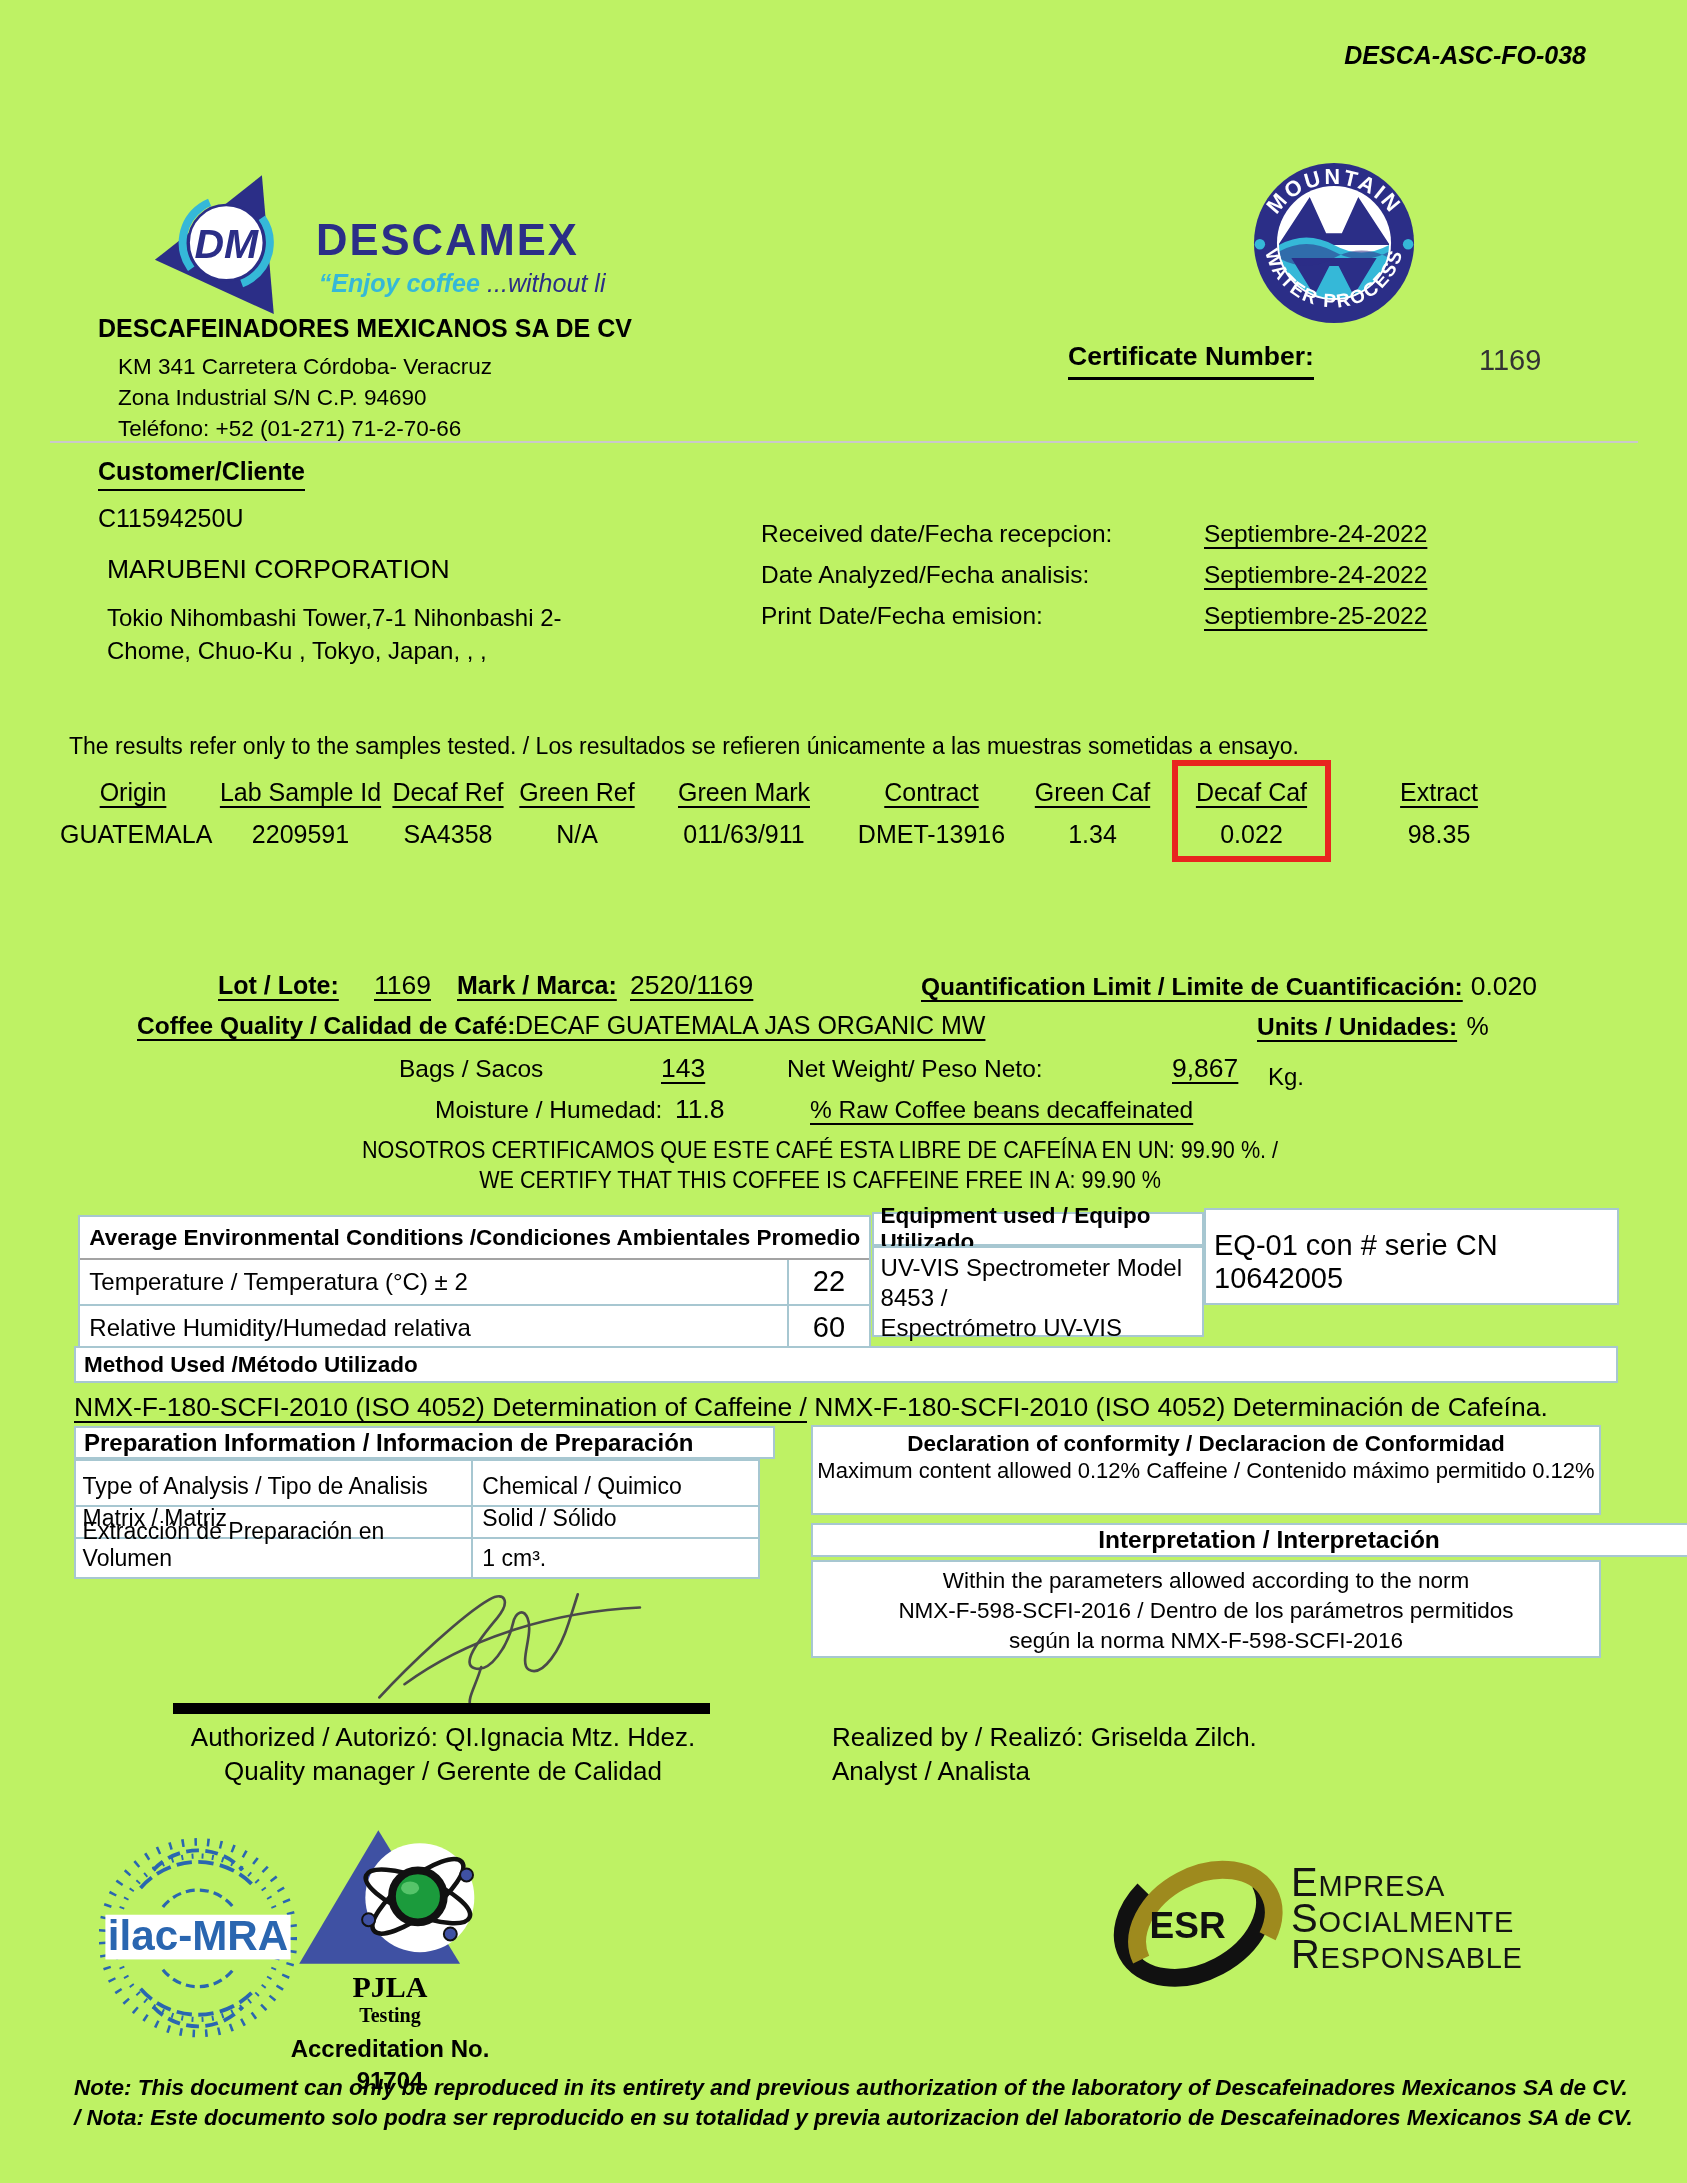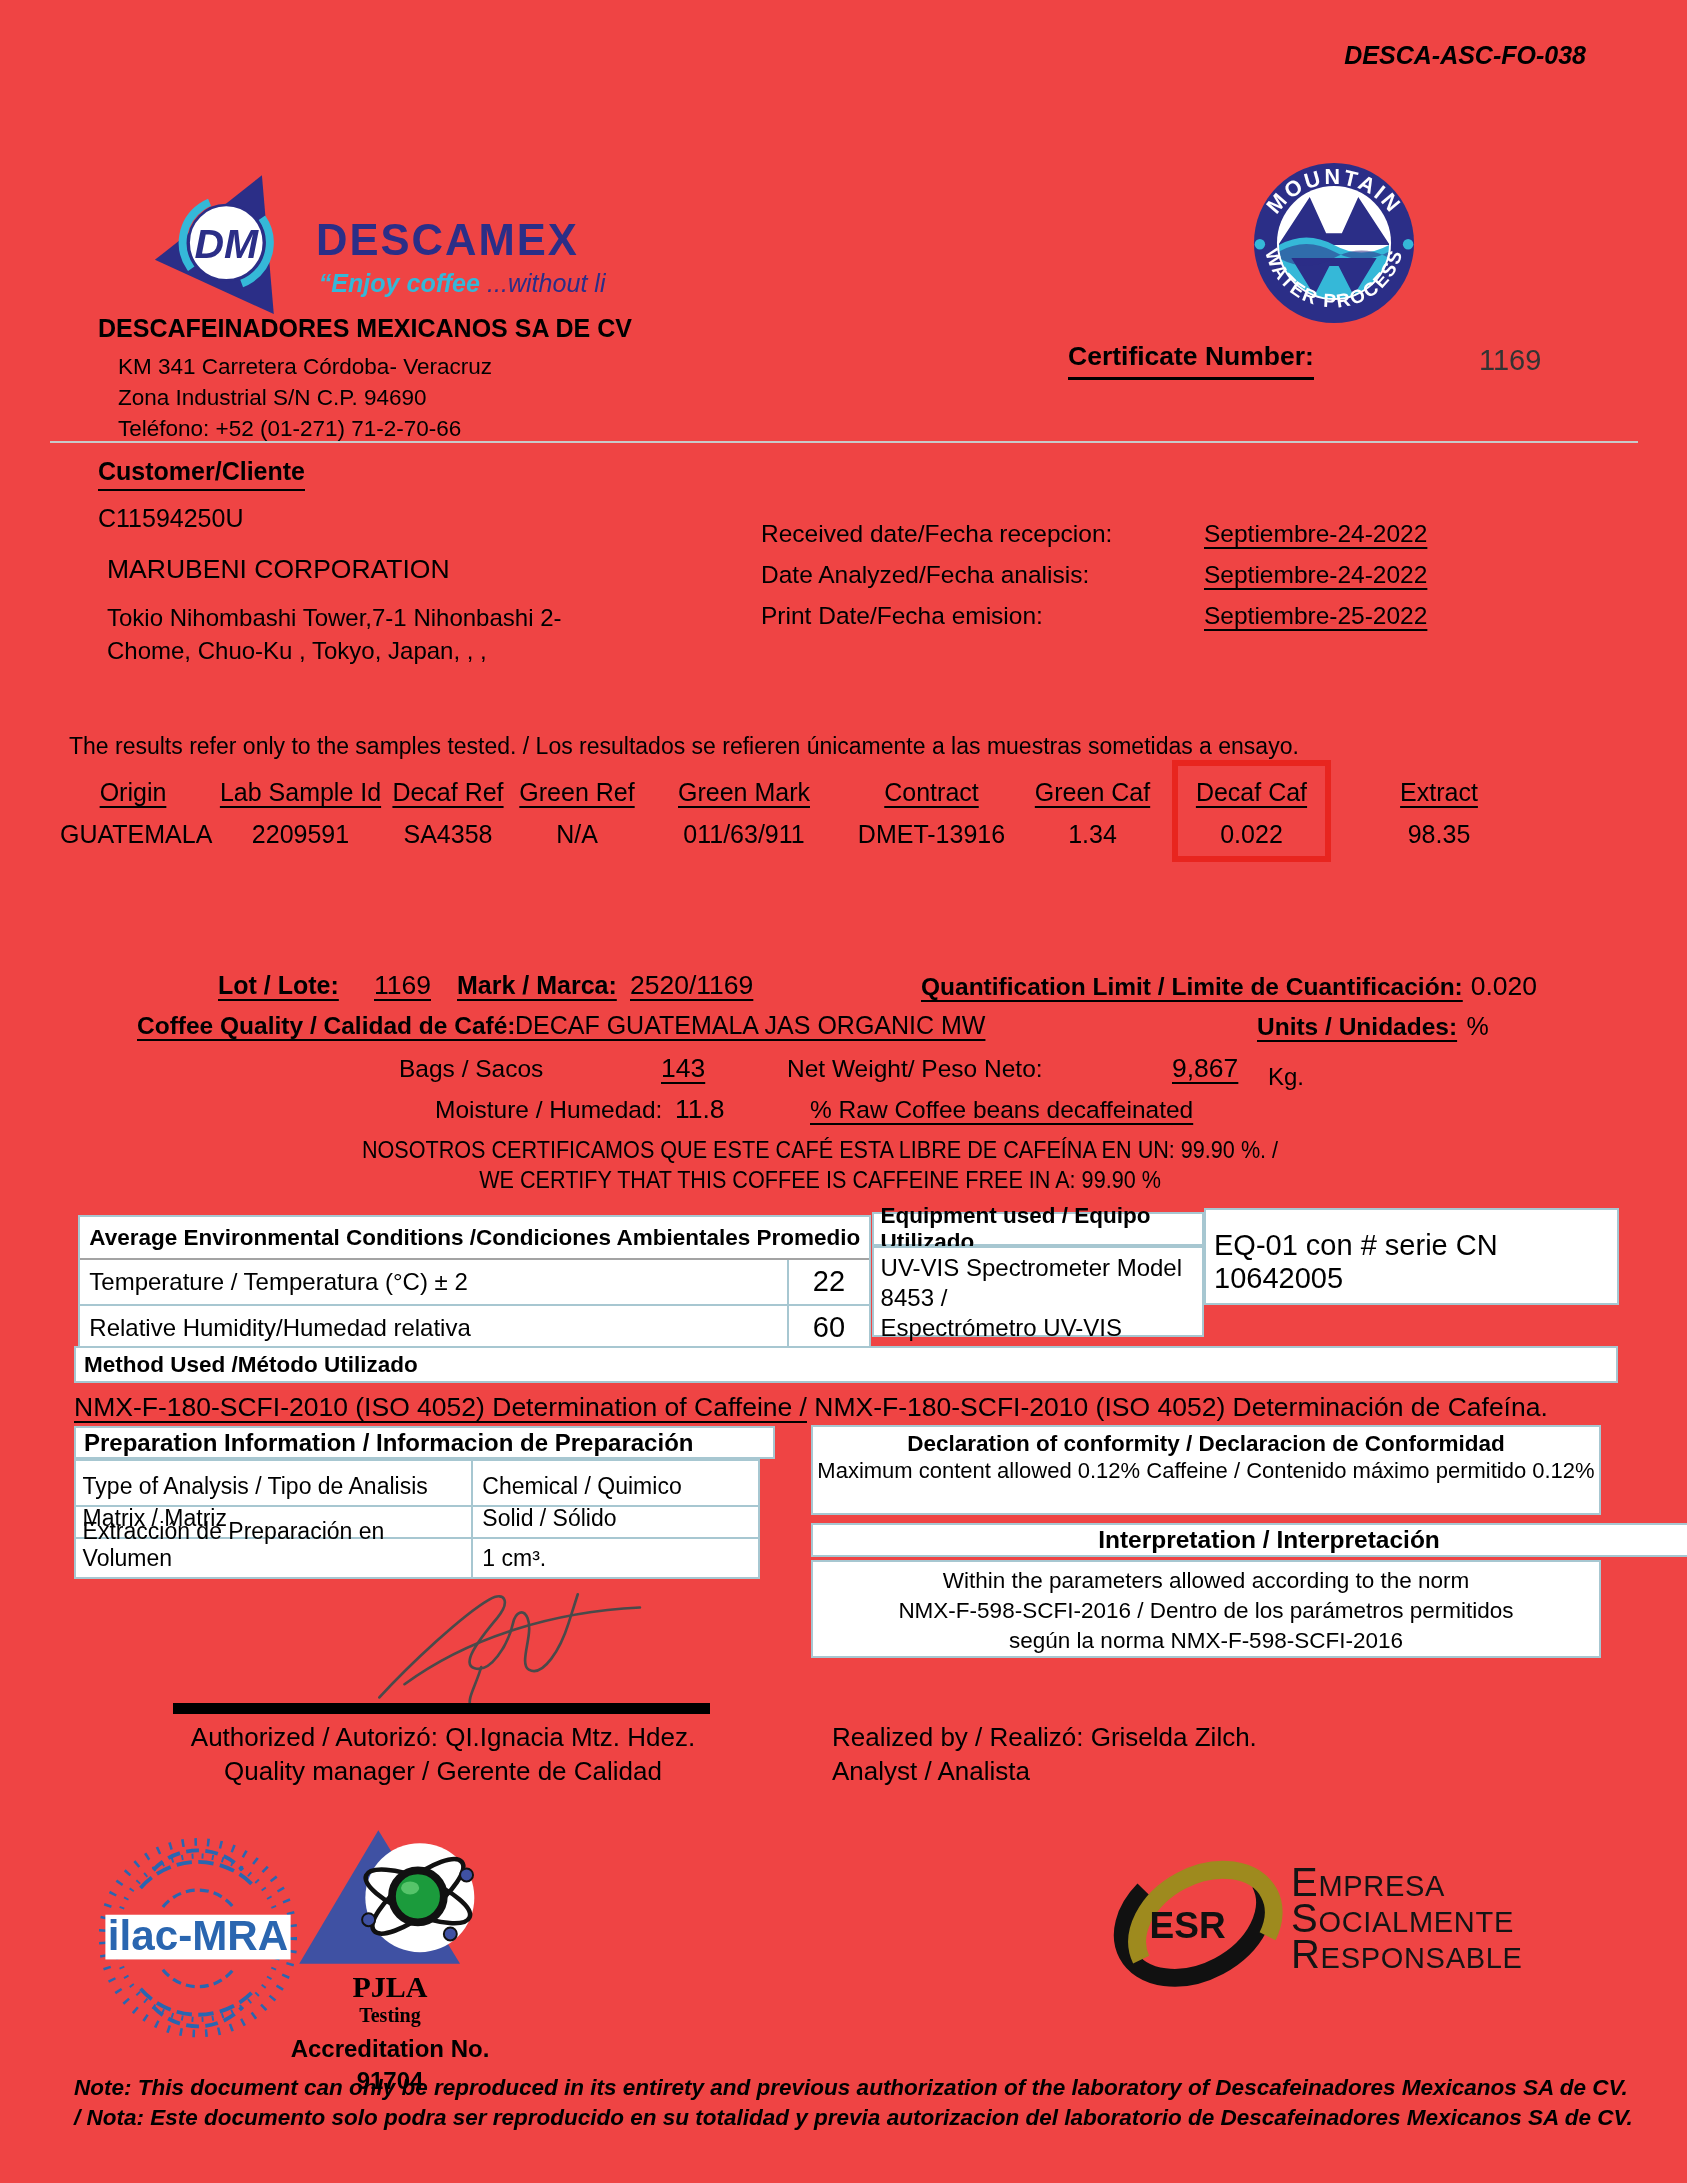--- a/index.html
+++ b/index.html
@@ -1,16 +1,16 @@
 <!DOCTYPE html>
 <html style="font-size:10.6px"><head>
 <meta charset="utf-8">
 <style>
   html,body{margin:0;padding:0;background:#ffffff;}
-  .page{position:relative;width:1687px;height:2183px;background:#ef4444;overflow:hidden;
+  .page{position:relative;width:1687px;height:2183px;background:#bef264;overflow:hidden;
         font-family:"Liberation Sans", sans-serif;color:#000;text-decoration:underline;}
   .abs{position:absolute;}
   .b{font-weight:bold;}
   .u{text-decoration:underline;text-decoration-thickness:2px;text-underline-offset:4.6px;}
 
   .form-code{right:101px;top:41px;font-size:25px;font-weight:bold;font-style:italic;}
   .title-block{left:0;top:85px;width:1687px;text-align:center;font-size:30px;font-weight:bold;line-height:41px;}
 
   .descamex-logo{left:149px;top:174px;}
   .mountain-badge{left:1252px;top:161px;}

